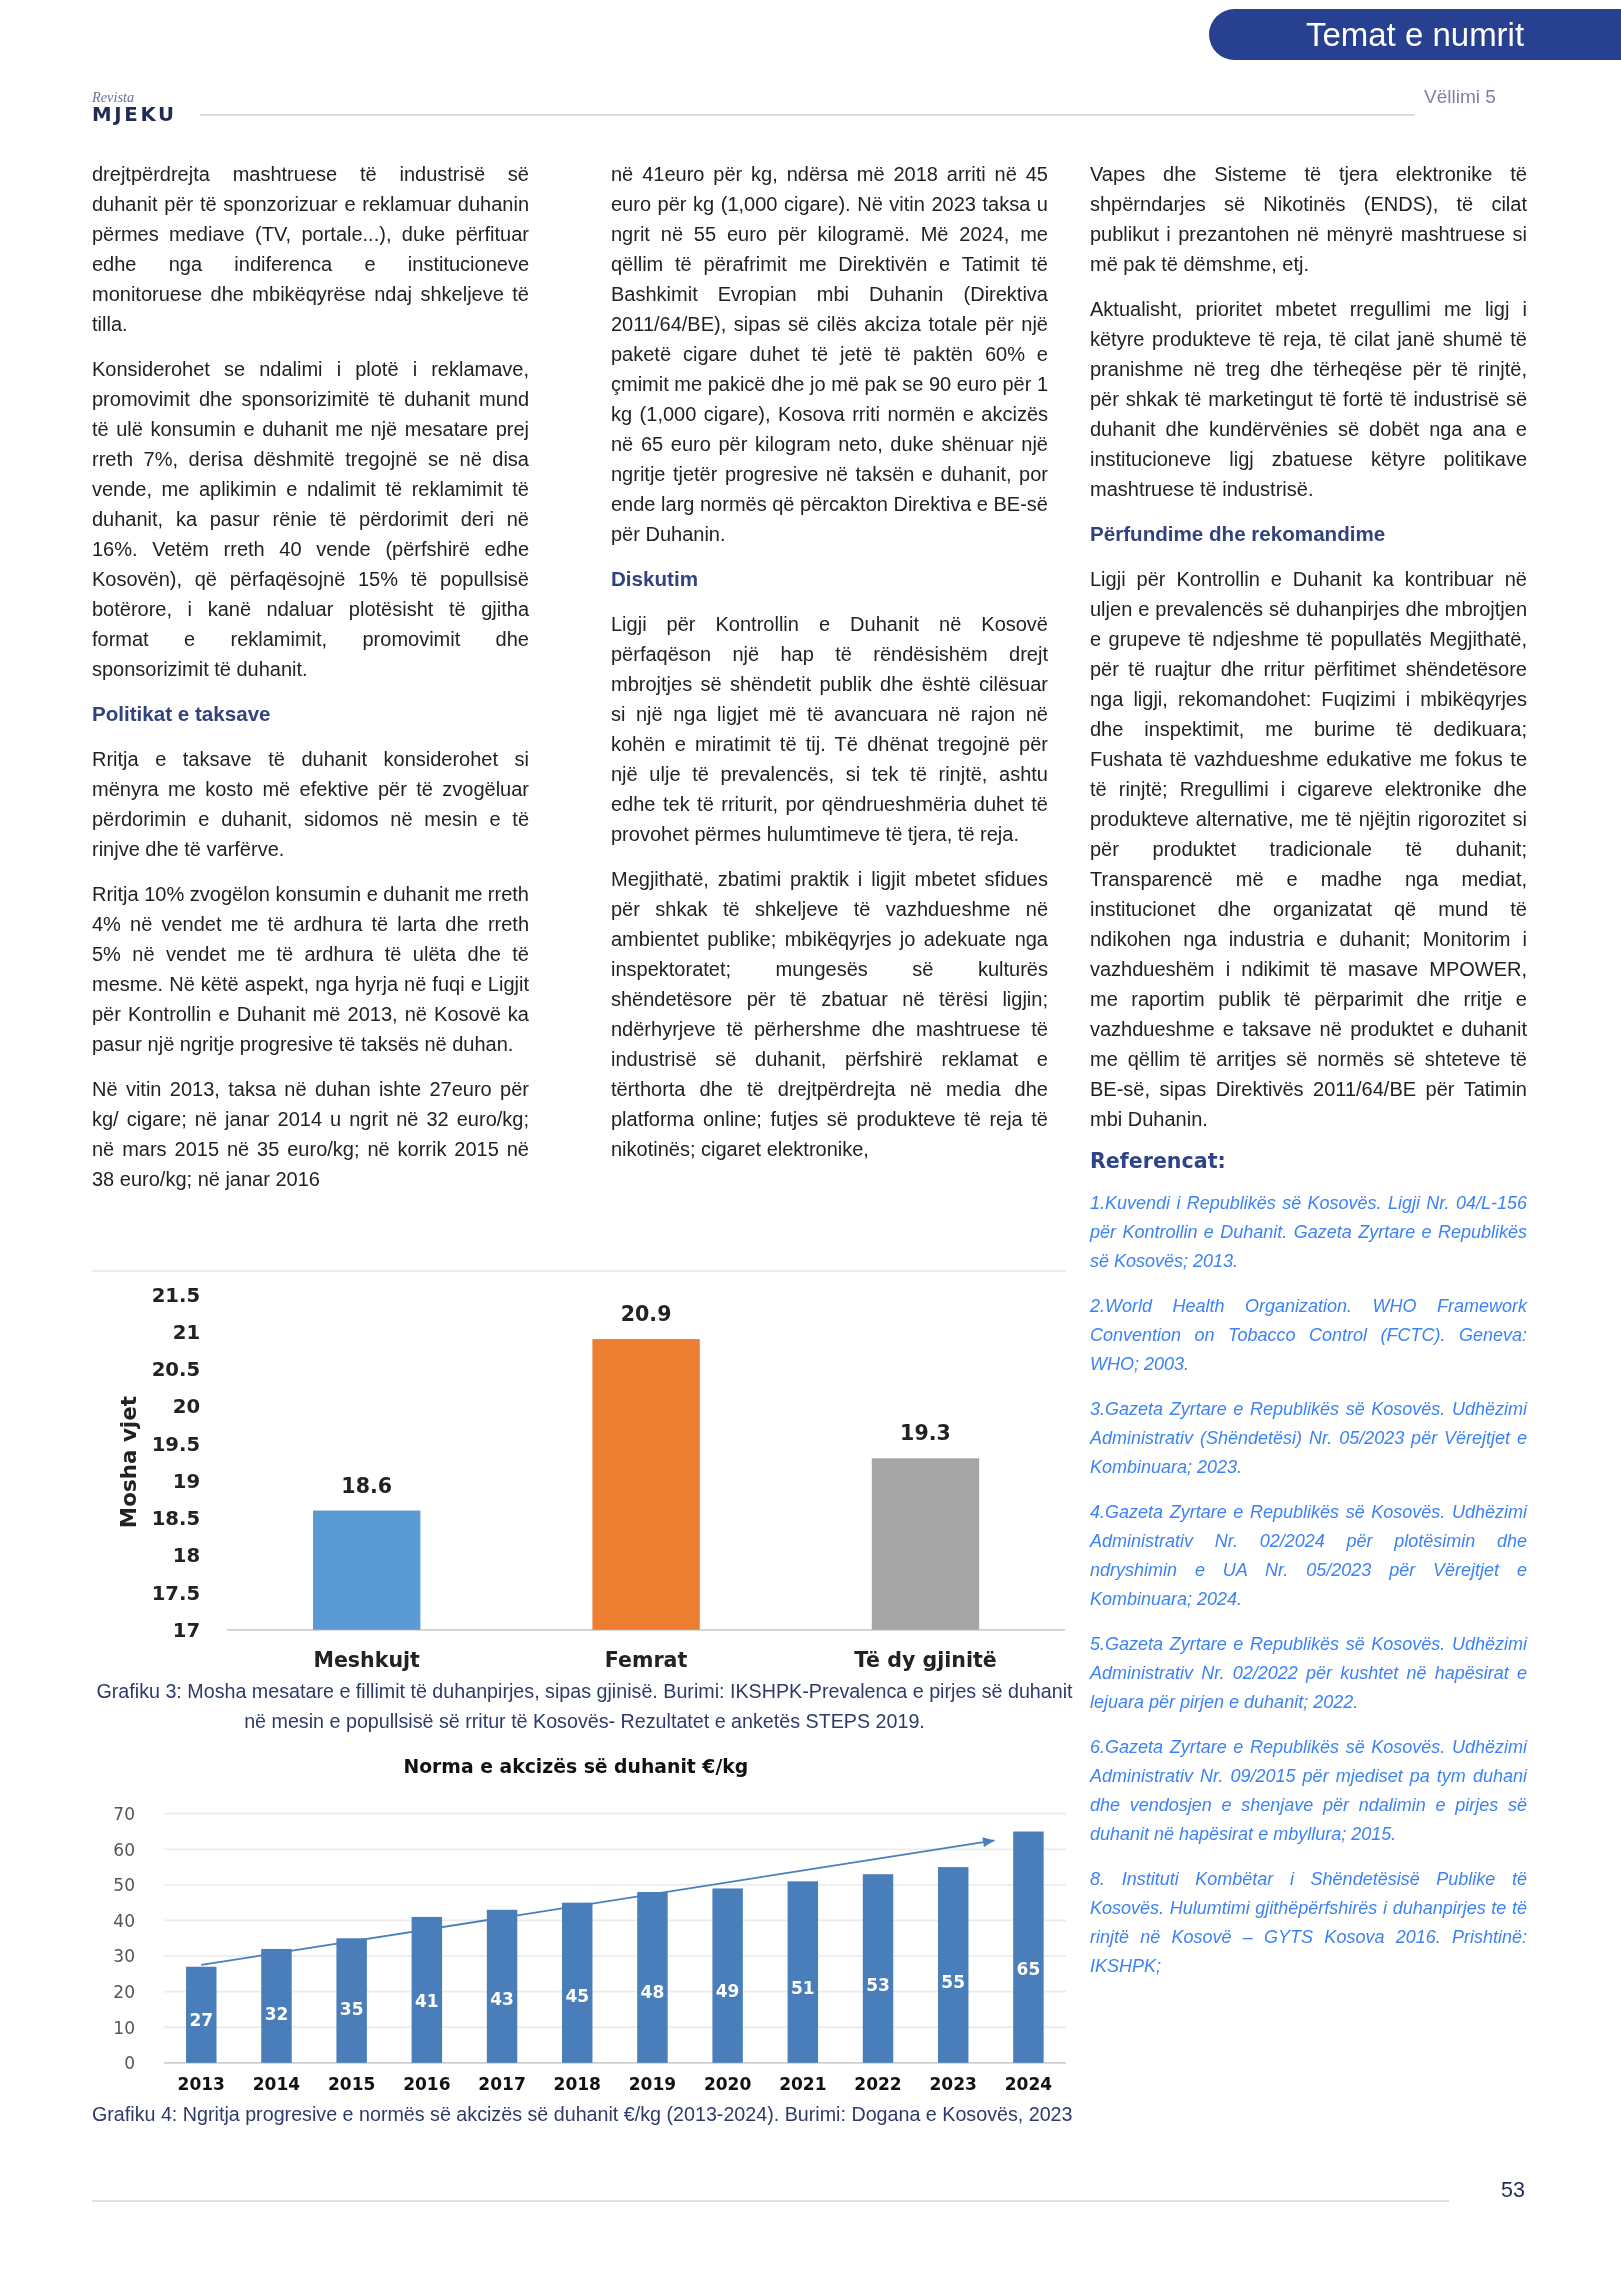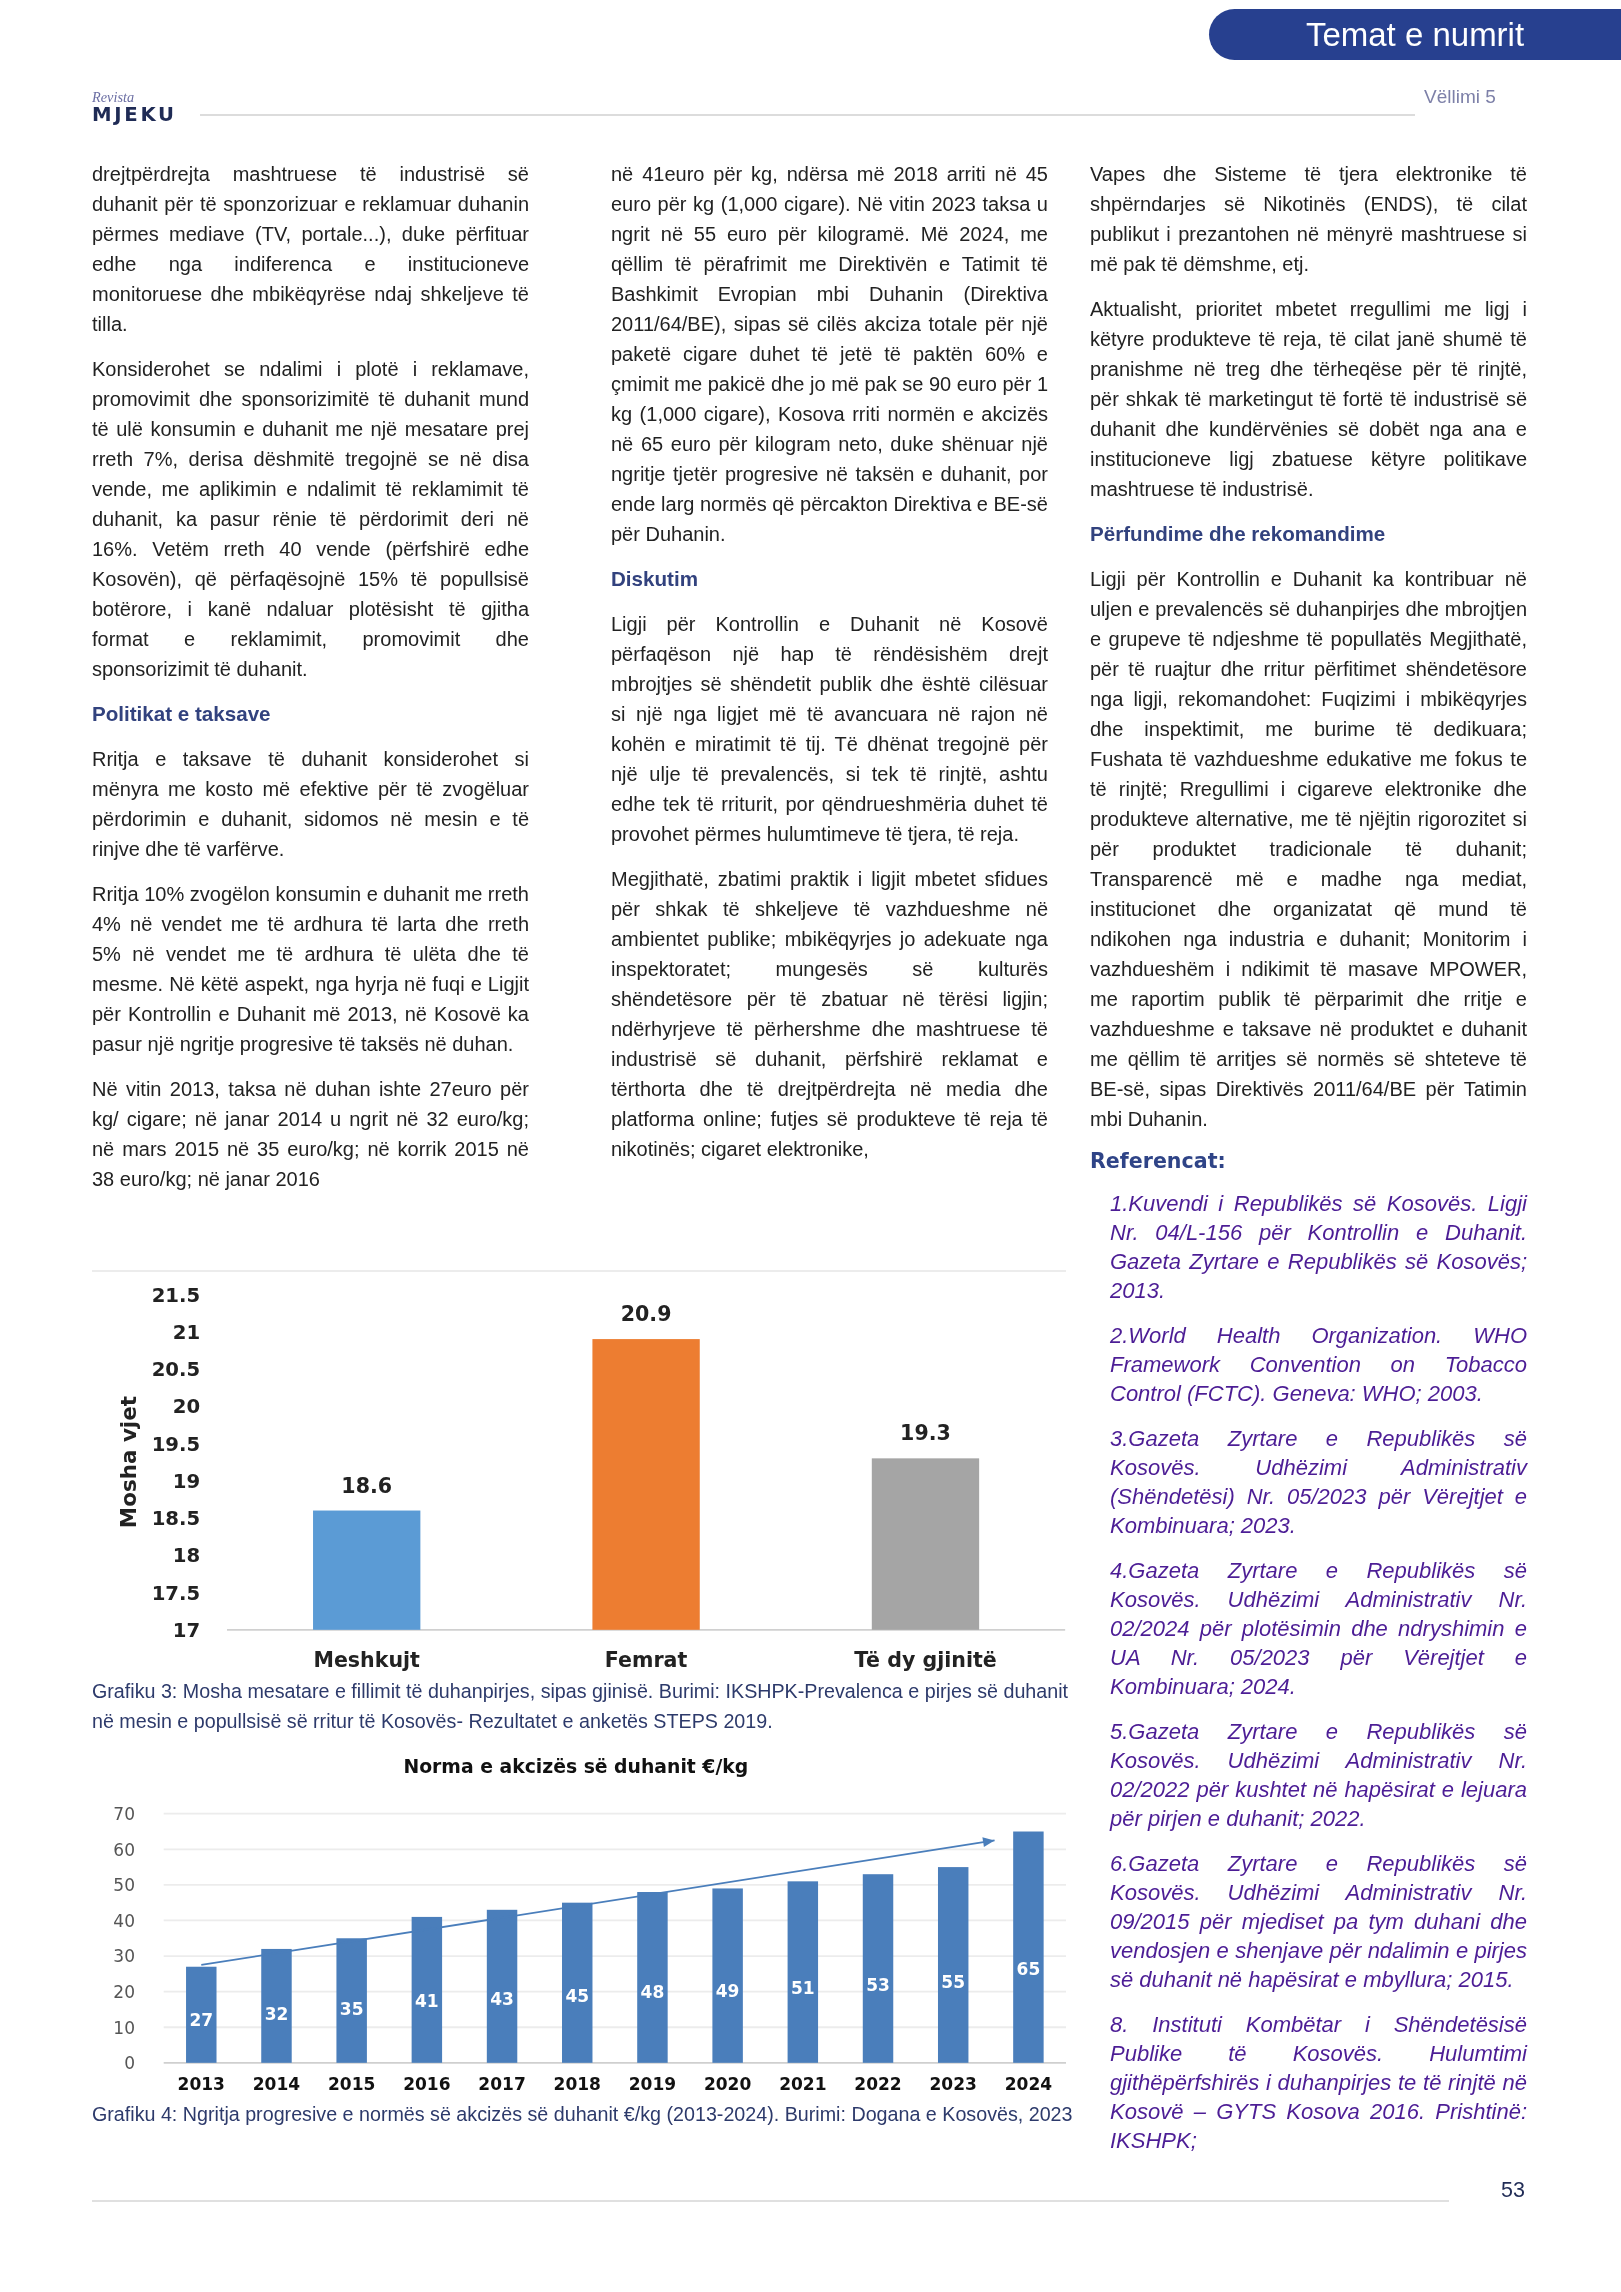--- a/index.html
+++ b/index.html
@@ -14,21 +14,21 @@
   .logo .mj { font-family:"DejaVu Sans", sans-serif; font-weight:bold; color:#1f2b55; font-size:19.7px; letter-spacing:2.7px; line-height:21.5px; }
   .topline { position:absolute; left:200px; top:114px; width:1215px; height:1.8px; background:#dcdcdc; }
   .vol { position:absolute; left:1424px; top:86px; color:#7d80a8; font-size:19px; font-family:"Liberation Sans", sans-serif; }
 
   .col { position:absolute; top:159px; width:437px; }
   .col p { margin:0 0 15px 0; font-size:20px; line-height:30px; text-align:justify;
            font-family:"Liberation Sans", sans-serif; color:#222; }
   .col h3 { margin:0 0 15px 0; font-weight:bold; font-size:20.6px; line-height:29.6px; color:#32427e;
             font-family:"Liberation Sans", sans-serif; }
   .col h4 { margin:5.4px 0 16px 0; font-size:20.6px; color:#2f4487; font-family:"DejaVu Sans", sans-serif; font-weight:bold; }
-  .col p.ref { font-style:italic; color:#4c1d95; font-size:22px; line-height:29px; margin-bottom:16px;margin-left:20px; }
+  .col p.ref { font-style:italic; color:#3b82f6; font-size:18px; line-height:29px; margin-bottom:16px; }
   #c1 { left:92px; }
   #c2 { left:591px;margin-left:20px; }
   #c3 { left:1090px; }
 
   .divider1 { position:absolute; left:92px; top:1270px; width:974px; height:1.8px; background:#ececec; }
   .chart1 { position:absolute; left:92px; top:1272px; width:974px; height:407px; }
   .cap { position:absolute; left:92px; width:985px; color:#2d3a6b; font-size:19.7px; line-height:29.6px;
          font-family:"Liberation Sans", sans-serif; }
   .chart2 { position:absolute; left:92px; top:1742px; width:974px; height:354px; }
   .botline { position:absolute; left:92px; top:2200px; width:1357px; height:1.8px; background:#e0e0e0; }
@@ -92,21 +92,21 @@
     <rect x="246.16666666666663" y="266.6666666666665" width="120" height="133.33333333333348" fill="#5b9bd5"></rect>
     <text x="306.16666666666663" y="246.66666666666652" text-anchor="middle" font-size="23" font-weight="bold" fill="#222">18.6</text>
     <text x="306.16666666666663" y="442" text-anchor="middle" font-size="23" font-weight="bold" fill="#222">Meshkujt</text>
     <rect x="558.5" y="75.00000000000011" width="120" height="324.9999999999999" fill="#ed7d31"></rect>
     <text x="618.5" y="55.000000000000114" text-anchor="middle" font-size="23" font-weight="bold" fill="#222">20.9</text>
     <text x="618.5" y="442" text-anchor="middle" font-size="23" font-weight="bold" fill="#222">Femrat</text>
     <rect x="870.8333333333333" y="208.33333333333326" width="120" height="191.66666666666674" fill="#a5a5a5"></rect>
     <text x="930.8333333333333" y="188.33333333333326" text-anchor="middle" font-size="23" font-weight="bold" fill="#222">19.3</text>
     <text x="930.8333333333333" y="442" text-anchor="middle" font-size="23" font-weight="bold" fill="#222">Të dy gjinitë</text>
   </svg>
-<div class="cap" style="top:1677px;">Grafiku 3: Mosha mesatare e fillimit të duhanpirjes, sipas gjinisë. Burimi: IKSHPK-Prevalenca e pirjes së duhanit në mesin e popullsisë së rritur të Kosovës- Rezultatet e anketës STEPS 2019.</div>
+<div class="cap" style="top:1677px;text-align:center;">Grafiku 3: Mosha mesatare e fillimit të duhanpirjes, sipas gjinisë. Burimi: IKSHPK-Prevalenca e pirjes së duhanit në mesin e popullsisë së rritur të Kosovës- Rezultatet e anketës STEPS 2019.</div>
 
 <svg class="chart2" id="chart2" viewBox="0 0 1087 395">
     <text x="540" y="35" text-anchor="middle" font-size="21" font-weight="bold" fill="#111" font-family="DejaVu Serif, serif">Norma e akcizës së duhanit €/kg</text>
     <line x1="80" x2="1087" y1="358" y2="358" stroke="#cfcfcf" stroke-width="2"></line>
     <text x="48" y="365" text-anchor="end" font-size="19" fill="#555">0</text>
     <line x1="80" x2="1087" y1="318.2857142857143" y2="318.2857142857143" stroke="#ececec" stroke-width="2"></line>
     <text x="48" y="325.2857142857143" text-anchor="end" font-size="19" fill="#555">10</text>
     <line x1="80" x2="1087" y1="278.57142857142856" y2="278.57142857142856" stroke="#ececec" stroke-width="2"></line>
     <text x="48" y="285.57142857142856" text-anchor="end" font-size="19" fill="#555">20</text>
     <line x1="80" x2="1087" y1="238.85714285714286" y2="238.85714285714286" stroke="#ececec" stroke-width="2"></line>

